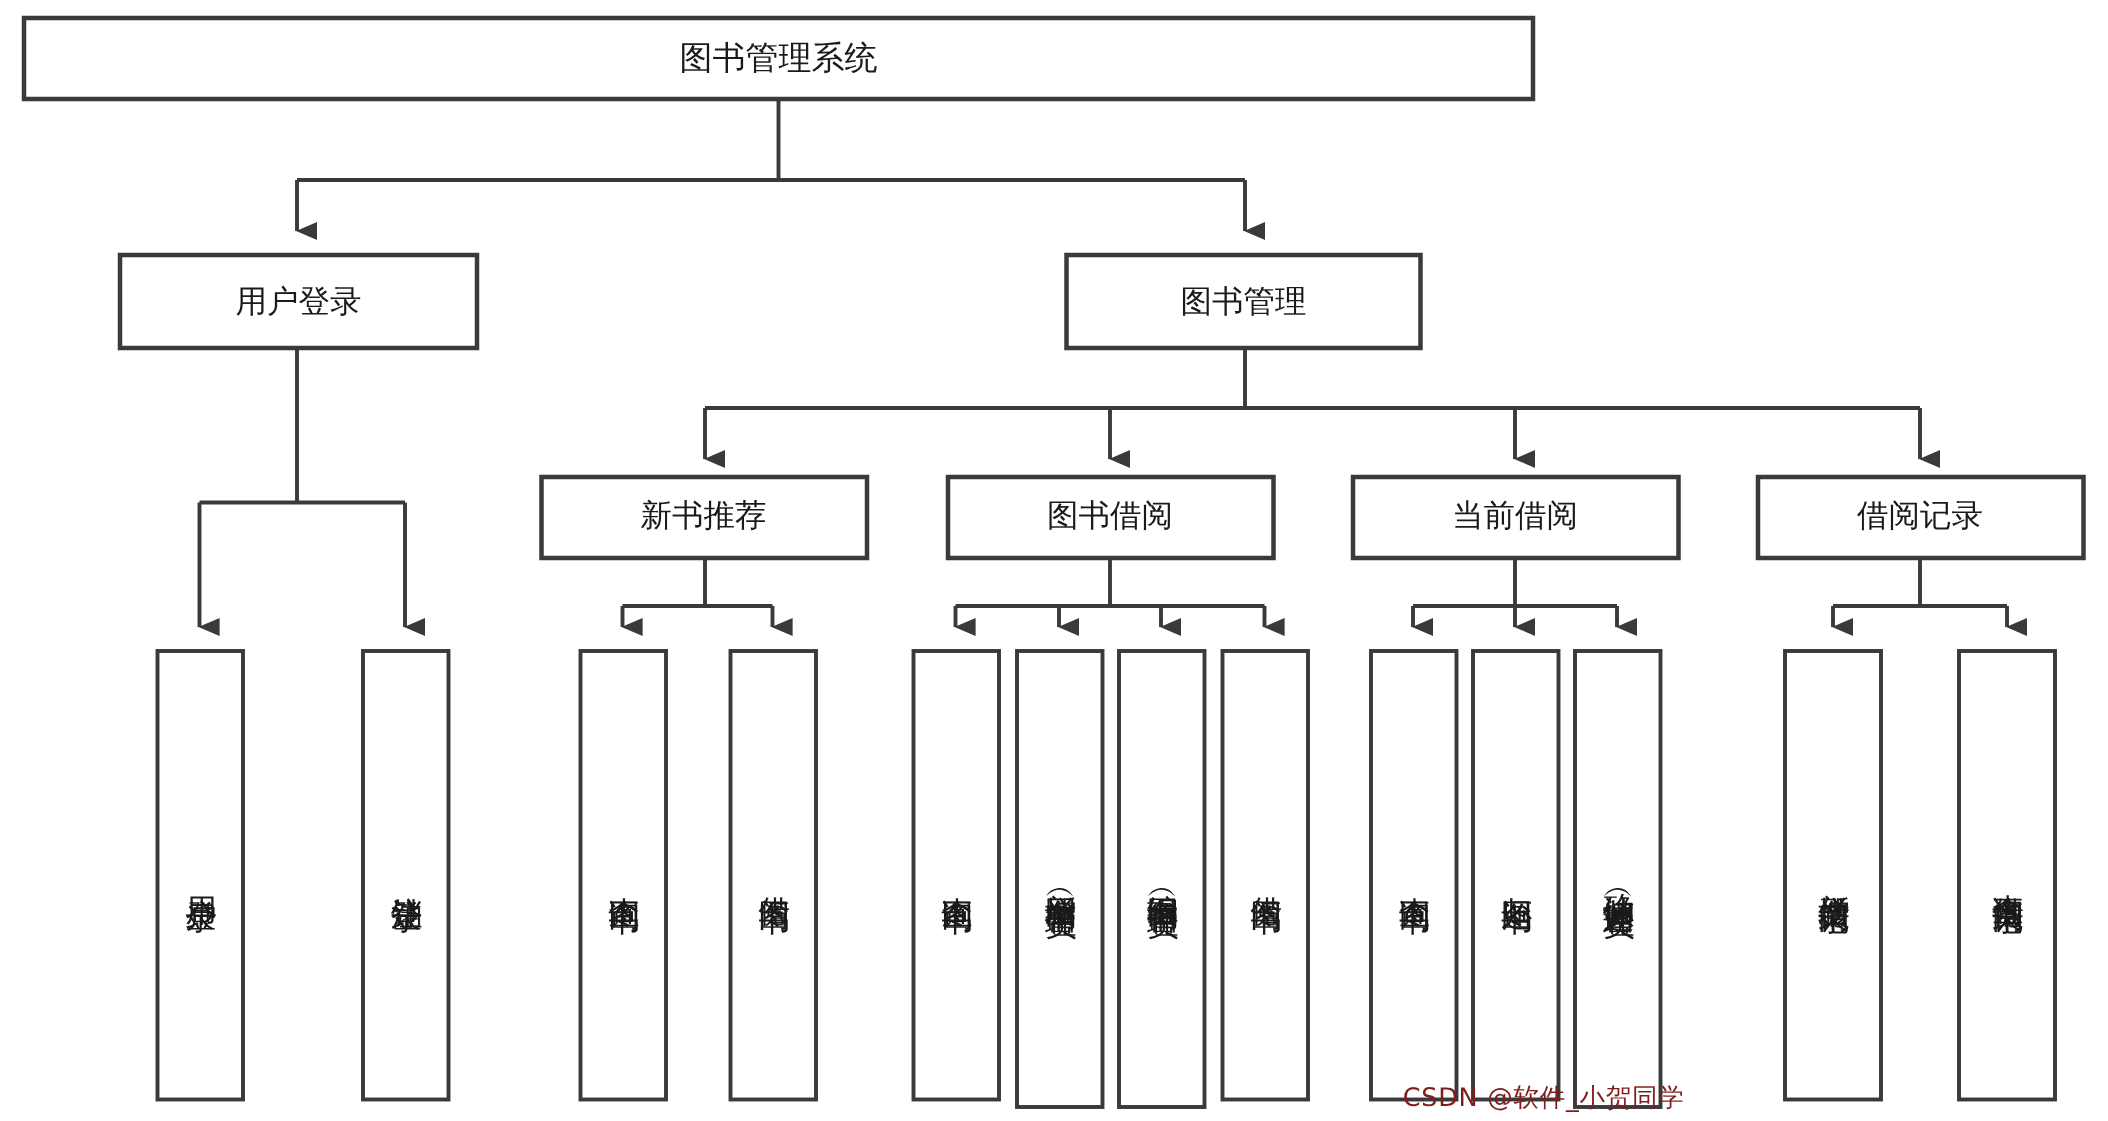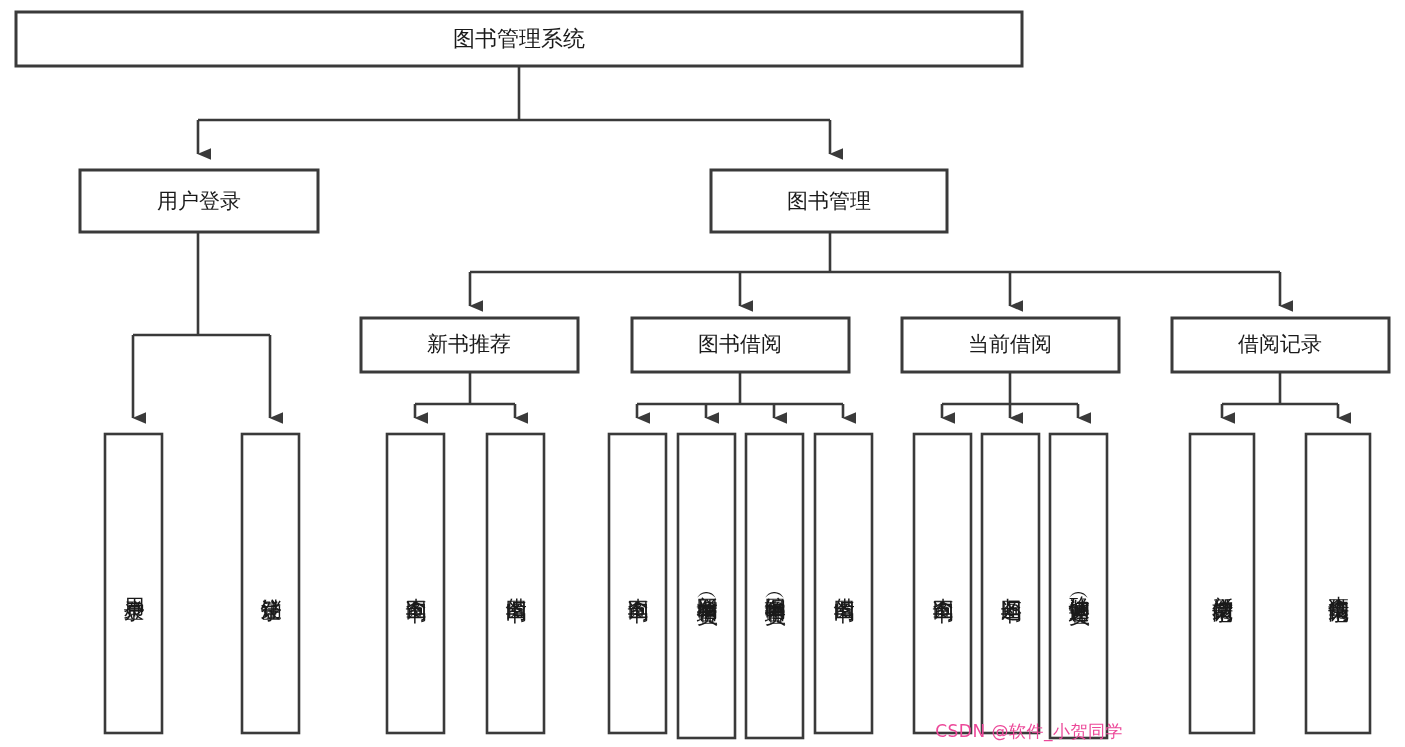--- a/index.html
+++ b/index.html
@@ -74,21 +74,21 @@
     color: #1a1a1a;
     white-space: nowrap;
     text-align: center;
   }
   .watermark {
     position: absolute;
     right: 8px;
     bottom: 4px;
     font-family: "DejaVu Sans", "Liberation Sans", sans-serif;
     font-size: 17px;
-    color: #ec4899;
+    color: #7f1d1d;
     letter-spacing: 0.5px;
     white-space: nowrap;
   }
 </style>
 </head>
 <body>
 
 <div id="diagram-root">
 
   <svg class="diagram" viewBox="0 0 1405 747">

